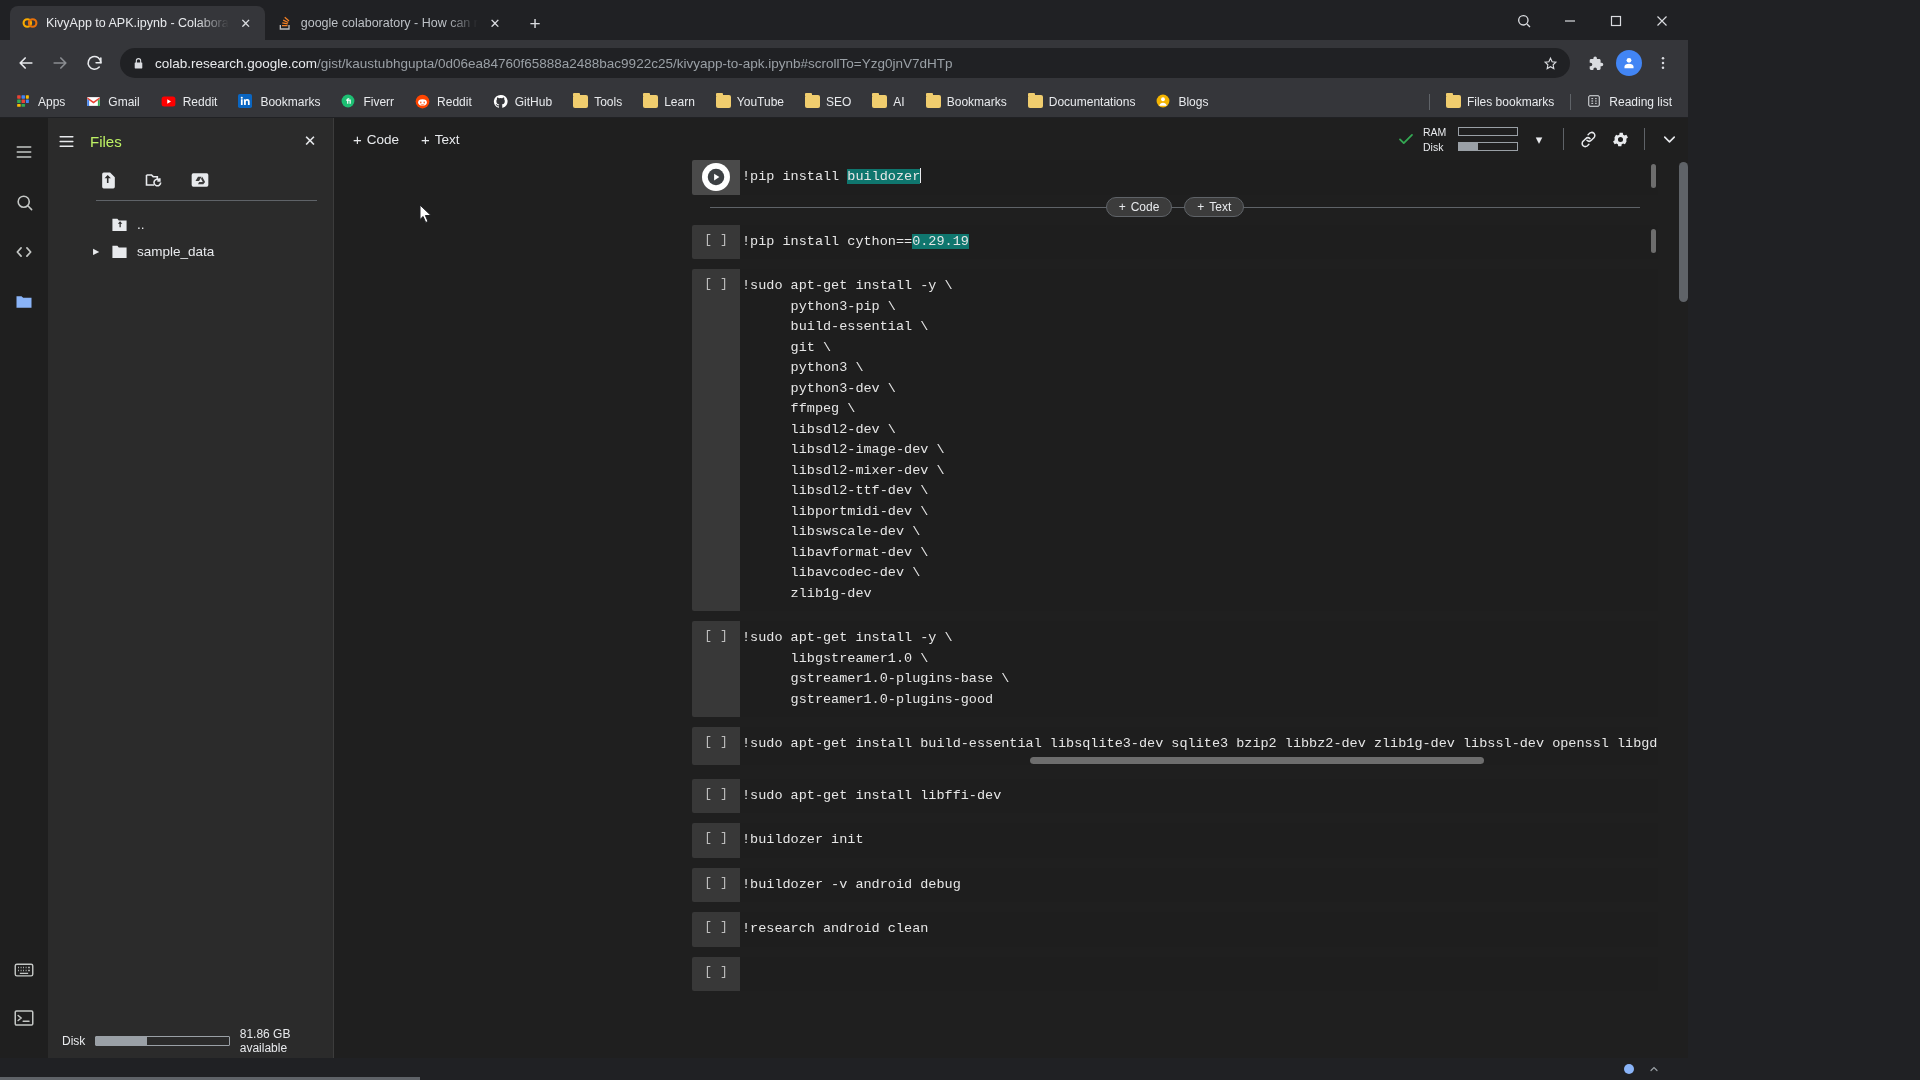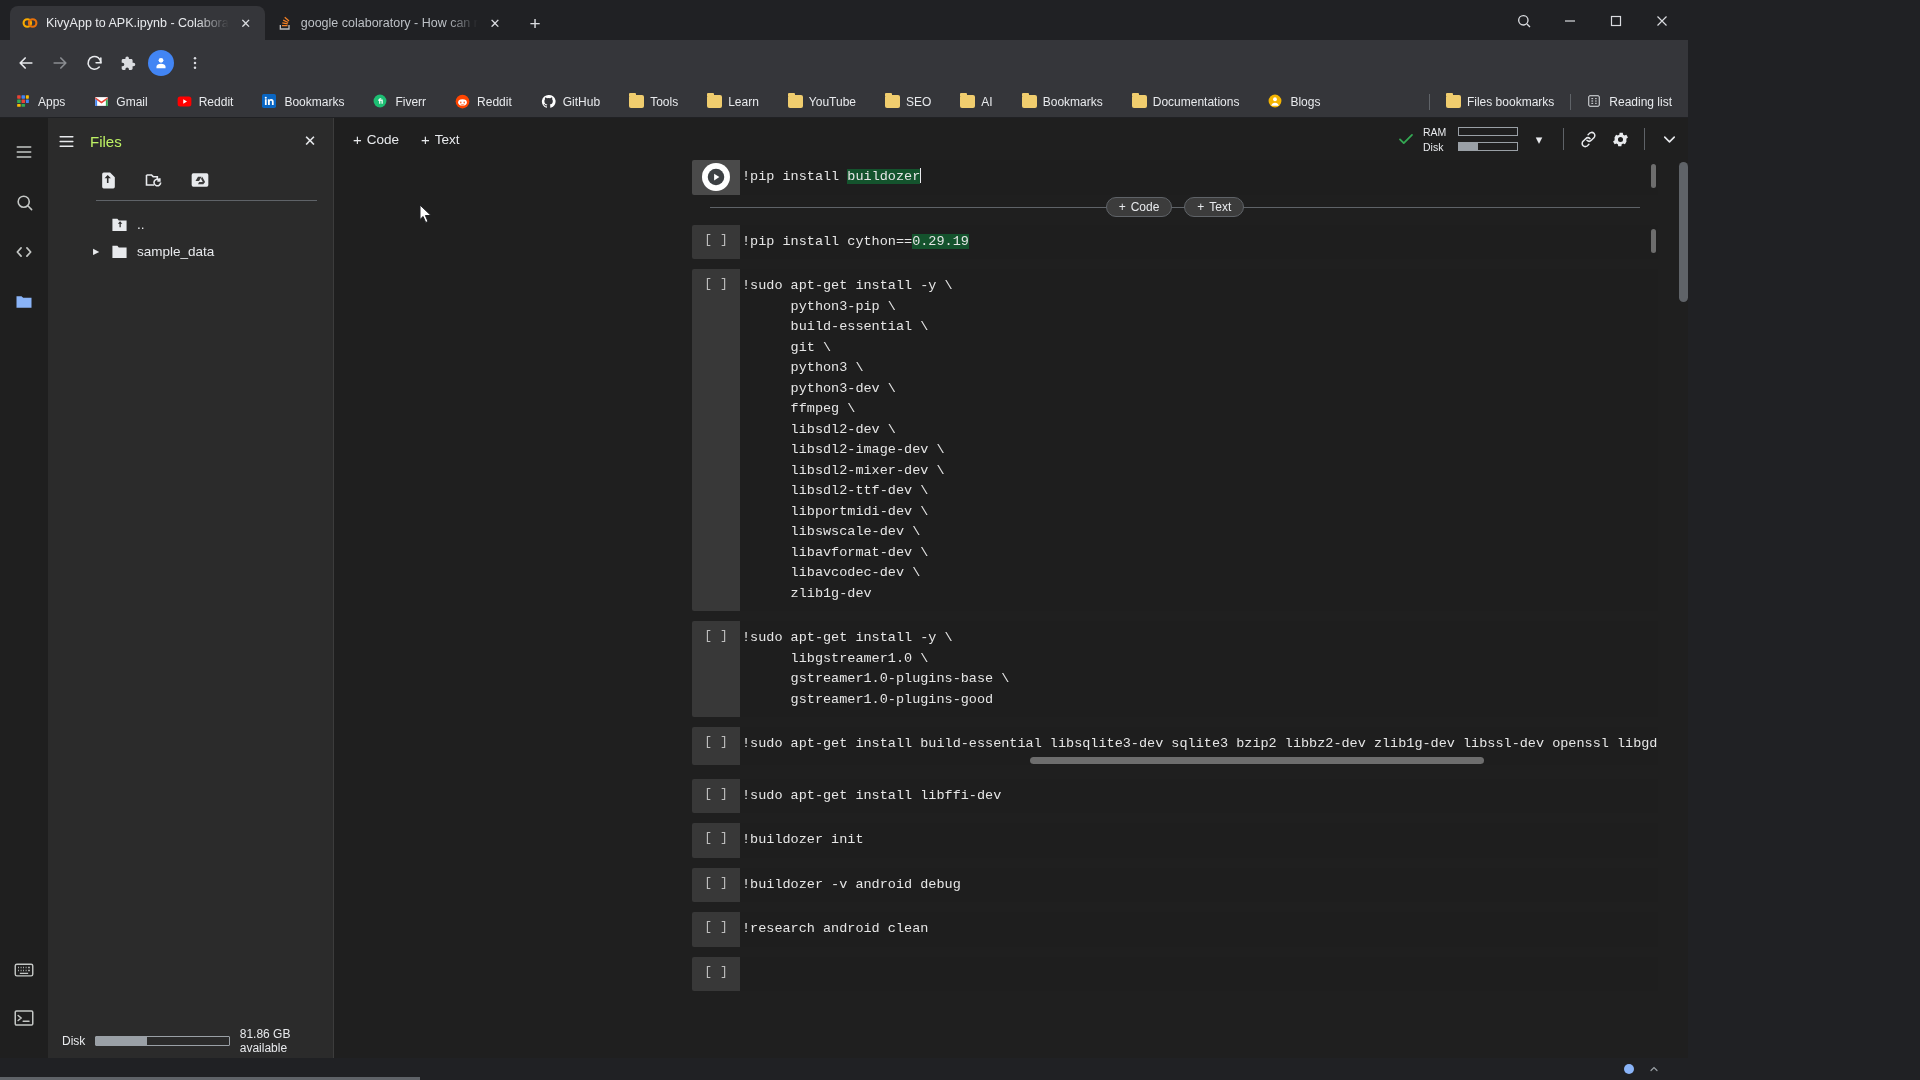--- a/index.html
+++ b/index.html
@@ -74,21 +74,21 @@
   .tb-icon { width:30px; height:30px; display:flex; align-items:center;
     justify-content:center; color:#dadce0; }
   .avatar-btn {
     width:26px; height:26px; border-radius:50%; background:#4285f4;
     display:flex; align-items:center; justify-content:center;
     color:#fff; font-size:12px; margin:0 4px;
   }
 
   .bookmarks {
     height:32px; background:#35363a; display:flex; align-items:center;
-    padding:0 8px; gap:13px; flex:0 0 32px; border-bottom:1px solid #202124;
+    padding:0 8px; gap:5px; flex:0 0 32px; border-bottom:1px solid #202124;
     font-size:12px; color:#e8eaed; position:relative;
   }
   .bm {
     display:flex; align-items:center; gap:6px; padding:4px 8px;
     border-radius:4px; white-space:nowrap;
   }
   .bm .bm-label { font-size:12px; color:#e8eaed; }
   .bm-ico { width:16px; height:16px; flex:0 0 16px; display:block; }
   .folder-ico {
     width:15px; height:13px; background:#f0cd6e; border-radius:2px 2px 2px 2px;
@@ -190,21 +190,21 @@
     width:48px; flex:0 0 48px; display:flex; align-items:flex-start;
     justify-content:center; padding-top:7px;
     font-family:"Liberation Mono", monospace; font-size:13px; color:#bdbdbd;
   }
   .cell .code {
     flex:1 1 auto; background:#1e1e1e; font-family:"Liberation Mono", monospace;
     font-size:13.5px; line-height:20.5px; color:#e6e6e6; padding:7px 8px 7px 2px;
     white-space:pre; overflow:hidden; position:relative;
   }
   .cell.nowrap .code { overflow:hidden; text-overflow:clip; }
-  .sel { background:#14532d; }
+  .sel { background:#0f766e; }
 
   
   .cell.active {
     background:#4a4a4a; margin-bottom:0;
   }
   .cell.active .gutter { padding-top:0; align-items:center; }
   .runbtn {
     width:28px; height:28px; border-radius:50%; background:#fff;
     display:flex; align-items:center; justify-content:center;
   }
@@ -333,20 +333,33 @@
           <path d="M5 12h14M13 6l6 6-6 6"></path>
         </svg>
     </div>
     <div class="navbtn">
       <svg width="19" height="19" viewBox="0 0 24 24" fill="none" stroke="#e8eaed" stroke-width="2" stroke-linecap="round">
           <path d="M20 11A8 8 0 1 0 18 16.5"></path>
           <path d="M20 5v6h-6"></path>
         </svg>
     </div>
 
+    <div class="omnibox">
+      <span>
+        <svg width="13" height="13" viewBox="0 0 24 24" fill="#dadce0">
+            <path d="M12 2a5 5 0 0 0-5 5v3H6a1 1 0 0 0-1 1v9a1 1 0 0 0 1 1h12a1 1 0 0 0 1-1v-9a1 1 0 0 0-1-1h-1V7a5 5 0 0 0-5-5zm0 2a3 3 0 0 1 3 3v3H9V7a3 3 0 0 1 3-3z"></path>
+          </svg>
+      </span>
+      <span class="url"><b>colab.research.google.com</b><span>/gist/kaustubhgupta/0d06ea84760f65888a2488bac9922c25/kivyapp-to-apk.ipynb#scrollTo=Yzg0jnV7dHTp</span></span>
+      <span class="star">
+        <svg width="15" height="15" viewBox="0 0 24 24" fill="none" stroke="#dadce0" stroke-width="1.8">
+            <path d="M12 3.5l2.6 5.6 6 .8-4.4 4.2 1.1 6-5.3-3-5.3 3 1.1-6L3.4 9.9l6-.8z"></path>
+          </svg>
+      </span>
+    </div>
 
     <div class="tb-icon">
       <svg width="17" height="17" viewBox="0 0 24 24" fill="#dadce0">
           <path d="M20.5 11h-1.3V7.8c0-1.1-.9-2-2-2H14V4.5a2.5 2.5 0 0 0-5 0v1.3H5.8c-1.1 0-2 .9-2 2V11H5a2.5 2.5 0 0 1 0 5H3.8v3.2c0 1.1.9 2 2 2H9V20a2.5 2.5 0 0 1 5 0v1.2h3.2c1.1 0 2-.9 2-2V16h1.3a2.5 2.5 0 0 0 0-5z"></path>
         </svg>
     </div>
     <div class="avatar-btn">
       <svg width="16" height="16" viewBox="0 0 24 24" fill="#ffffff">
           <circle cx="12" cy="8" r="3.6"></circle>
           <path d="M12 13c-3.8 0-6.8 2-6.8 4.4V20h13.6v-2.6c0-2.4-3-4.4-6.8-4.4z"></path>

